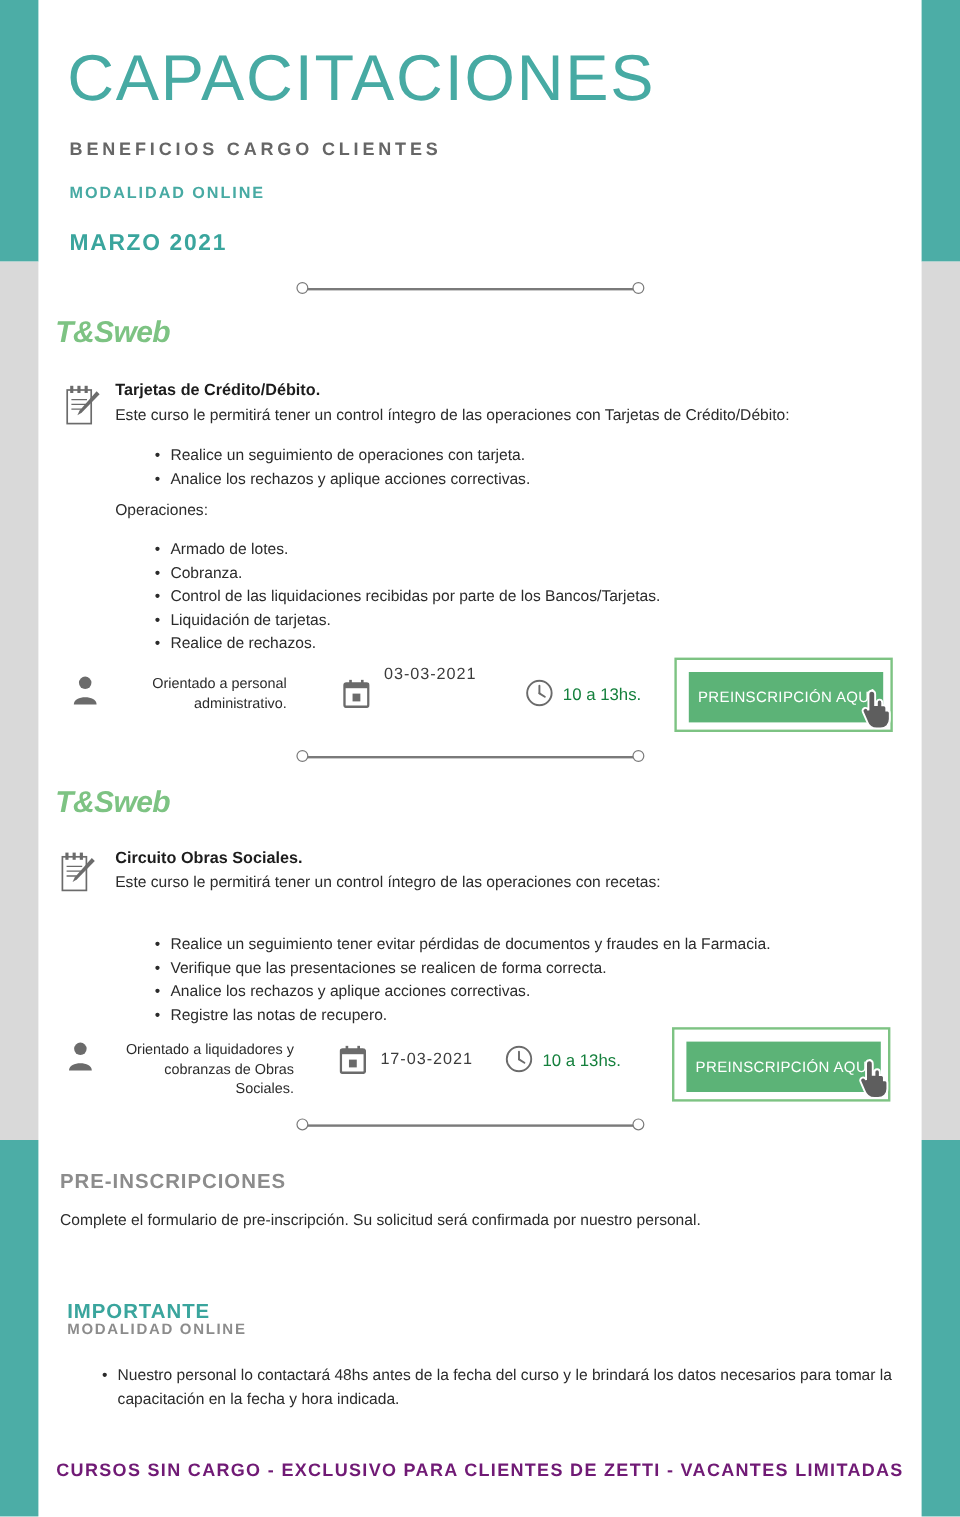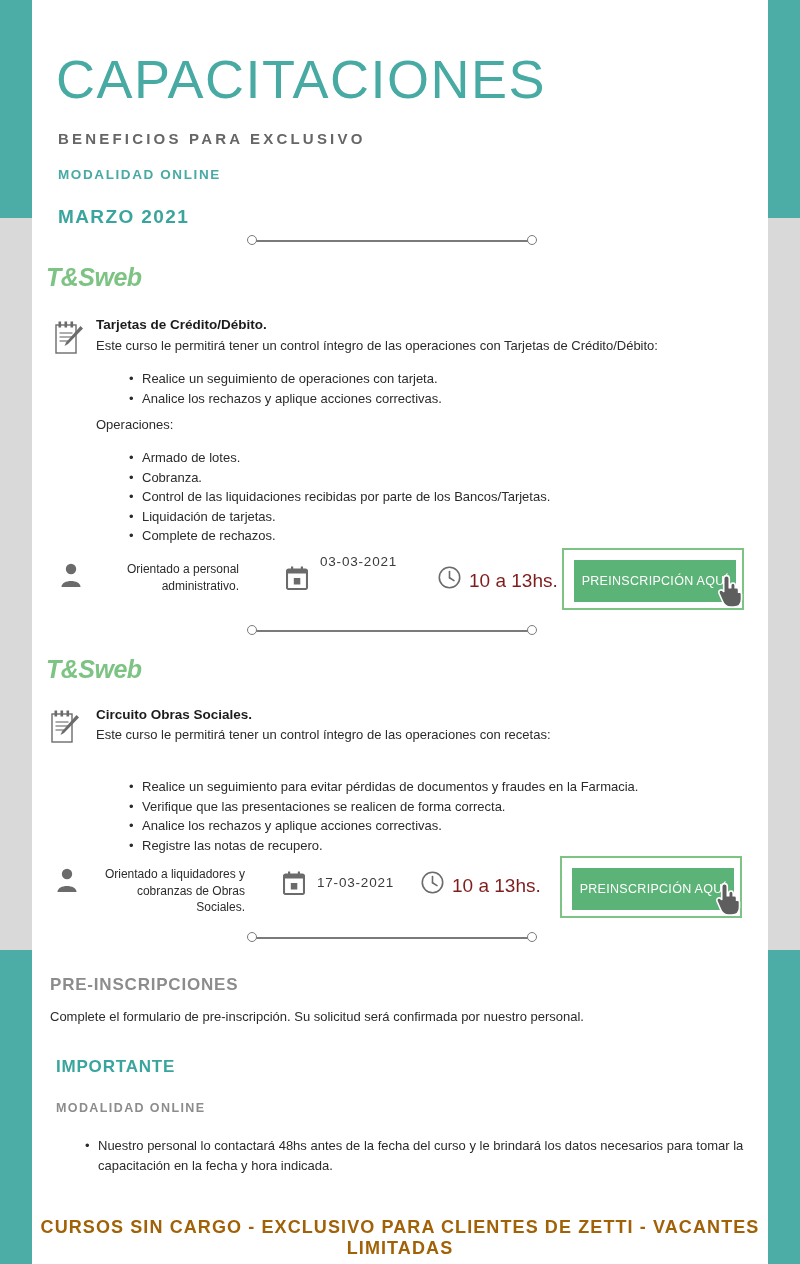--- a/index.html
+++ b/index.html
@@ -23,21 +23,21 @@
   .sb-left  { left: 0; }
   .sb-right { left: 768px; }
   .sb-teal-top  { top: 0;    height: 218px; background: #4cada6; }
   .sb-gray-mid  { top: 218px; height: 732px; background: #d9d9d9; }
   .sb-teal-bot  { top: 950px; height: 314px; background: #4cada6; }
 
   
   .content { position: absolute; left: 32px; top: 0; width: 736px; height: 1264px; }
 
   
-  .header { position: absolute; left: 0; top: 16px; width: 708px; height: 218px; text-decoration: underline; }
+  .header { position: absolute; left: 0; top: 2px; width: 708px; height: 218px; text-decoration: underline; }
   .title-main {
     position: absolute;
     left: 24px; top: 32px;
     font-size: 54px;
     letter-spacing: 1.5px;
     color: #47aaa3;
     font-weight: 400;
     font-family: "Liberation Sans", sans-serif;
     white-space: nowrap;
   }
@@ -130,21 +130,21 @@
   .info-row { position: absolute; height: 60px; width: 736px; }
   .person-icon { position: absolute; width: 22px; height: 26px; }
   .person-text {
     position: absolute; font-size: 12px; color: #2b2b2b; line-height: 16.5px; text-align: right;
   }
   .cal-icon { position: absolute; width: 22px; height: 24px; }
   .date-text {
     position: absolute; font-size: 13.5px; color: #3b3b3b; letter-spacing: 0.8px;
   }
   .clock-icon { position: absolute; width: 23px; height: 23px; }
-  .time-text { position: absolute; font-size: 19px; color: #7f1d1d; }
+  .time-text { position: absolute; font-size: 14px; color: #15803d; }
 
   .cta-outer {
     position: absolute; border: 2px solid #7dc383; background: #ffffff;
     box-sizing: border-box;
   }
   .cta-inner {
     position: absolute; background: #5cb377;
     display: flex; align-items: center; justify-content: center;
   }
   .cta-label {
@@ -158,41 +158,41 @@
     letter-spacing: 0.8px; color: #8c8c8c; white-space: nowrap;
   }
   .sec-head.teal { color: #3aa59d; }
   .sec-para { position: absolute; font-size: 13px; color: #2b2b2b; }
   .sec-mod {
     position: absolute; font-size: 12.5px; font-weight: bold;
     letter-spacing: 1.4px; color: #8c8c8c; white-space: nowrap;
   }
   .footer-note {
     position: absolute; width: 736px; text-align: center;
-    font-size: 18px; font-weight: bold; letter-spacing: 1.1px;
-    color: #a16207;
+    font-size: 15px; font-weight: bold; letter-spacing: 1.1px;
+    color: #701a75;
   }
 </style>
 </head>
 <body>
 
 <div id="page">
 
   <div class="sidebar sb-left sb-teal-top"></div>
   <div class="sidebar sb-left sb-gray-mid"></div>
   <div class="sidebar sb-left sb-teal-bot"></div>
   <div class="sidebar sb-right sb-teal-top"></div>
   <div class="sidebar sb-right sb-gray-mid"></div>
   <div class="sidebar sb-right sb-teal-bot"></div>
 
   <div class="content">
 
     <div class="header">
       <div class="title-main">CAPACITACIONES</div>
-      <div class="title-sub">BENEFICIOS PARA EXCLUSIVO</div>
+      <div class="title-sub">BENEFICIOS CARGO CLIENTES</div>
       <div class="title-mod">MODALIDAD ONLINE</div>
       <div class="title-month">MARZO 2021</div>
 
     </div>
 
     <div class="divider" style="left:215px;top:235px;width:290px;">
       <div class="div-line" style="width:278px;"></div>
       <div class="div-dot" style="left:0px;"></div>
       <div class="div-dot" style="left:280px;"></div>
     </div>
@@ -221,21 +221,21 @@
         <li>Analice los rechazos y aplique acciones correctivas.</li>
       </ul>
 
       <div class="op-label" style="left:64px;top:417px;">Operaciones:</div>
 
       <ul class="blist" style="left:78px;top:436px;">
         <li>Armado de lotes.</li>
         <li>Cobranza.</li>
         <li>Control de las liquidaciones recibidas por parte de los Bancos/Tarjetas.</li>
         <li>Liquidación de tarjetas.</li>
-        <li>Complete de rechazos.</li>
+        <li>Realice de rechazos.</li>
       </ul>
 
       <div class="info-row" style="left:0px;top:553px;">
         <span class="person-icon" style="left:28px;top:9px;">
           <svg width="22" height="26" viewBox="0 0 22 26" xmlns="http://www.w3.org/2000/svg">
             <circle cx="11" cy="7" r="5.2" fill="#6b6b6b"></circle>
             <path d="M1.5 25 C1.5 17 20.5 17 20.5 25 Z" fill="#6b6b6b"></path>
           </svg>
         </span>
         <div class="person-text" style="left:62px;top:8px;width:145px;">Orientado a personal administrativo.</div>
@@ -292,21 +292,21 @@
           <line x1="5.5" y1="17" x2="18.5" y2="17" stroke="#6b6b6b" stroke-width="1.1"></line>
           <line x1="5.5" y1="21" x2="14" y2="21" stroke="#6b6b6b" stroke-width="1.1"></line>
           <path d="M26.5 6 L29 8.6 L14 24 L10.5 26 L12.2 22.3 Z" fill="#6b6b6b"></path>
         </svg>
       </span>
 
       <div class="course-title" style="left:64px;top:707px;">Circuito Obras Sociales.</div>
       <div class="course-desc" style="left:64px;top:727px;">Este curso le permitirá tener un control íntegro de las operaciones con recetas:</div>
 
       <ul class="blist" style="left:78px;top:765px;">
-        <li>Realice un seguimiento para evitar pérdidas de documentos y fraudes en la Farmacia.</li>
+        <li>Realice un seguimiento tener evitar pérdidas de documentos y fraudes en la Farmacia.</li>
         <li>Verifique que las presentaciones se realicen de forma correcta.</li>
         <li>Analice los rechazos y aplique acciones correctivas.</li>
         <li>Registre las notas de recupero.</li>
       </ul>
 
       <div class="info-row" style="left:0px;top:858px;">
         <span class="person-icon" style="left:24px;top:9px;">
           <svg width="22" height="26" viewBox="0 0 22 26" xmlns="http://www.w3.org/2000/svg">
             <circle cx="11" cy="7" r="5.2" fill="#6b6b6b"></circle>
             <path d="M1.5 25 C1.5 17 20.5 17 20.5 25 Z" fill="#6b6b6b"></path>
@@ -352,21 +352,21 @@
       <div class="div-dot" style="left:0px;"></div>
       <div class="div-dot" style="left:280px;"></div>
     </div>
 
     <div>
       <div class="sec-head" style="left:18px;top:975px;">PRE-INSCRIPCIONES</div>
       <div class="sec-para" style="left:18px;top:1009px;">Complete el formulario de pre-inscripción. Su solicitud será confirmada por nuestro personal.</div>
     </div>
 
     <div>
-      <div class="sec-head teal" style="left:24px;top:1057px;">IMPORTANTE</div>
+      <div class="sec-head teal" style="left:24px;top:1083px;">IMPORTANTE</div>
       <div class="sec-mod" style="left:24px;top:1101px;">MODALIDAD ONLINE</div>
       <ul class="blist" style="left:34px;top:1124px;width:660px;">
         <li style="width:650px;">Nuestro personal lo contactará 48hs antes de la fecha del curso y le brindará los datos necesarios para tomar la capacitación en la fecha y hora indicada.</li>
       </ul>
     </div>
 
     <div class="footer-note" style="left:0px;top:1217px;">CURSOS SIN CARGO  -  EXCLUSIVO PARA CLIENTES DE ZETTI  -  VACANTES LIMITADAS</div>
 
   </div>
 </div>

